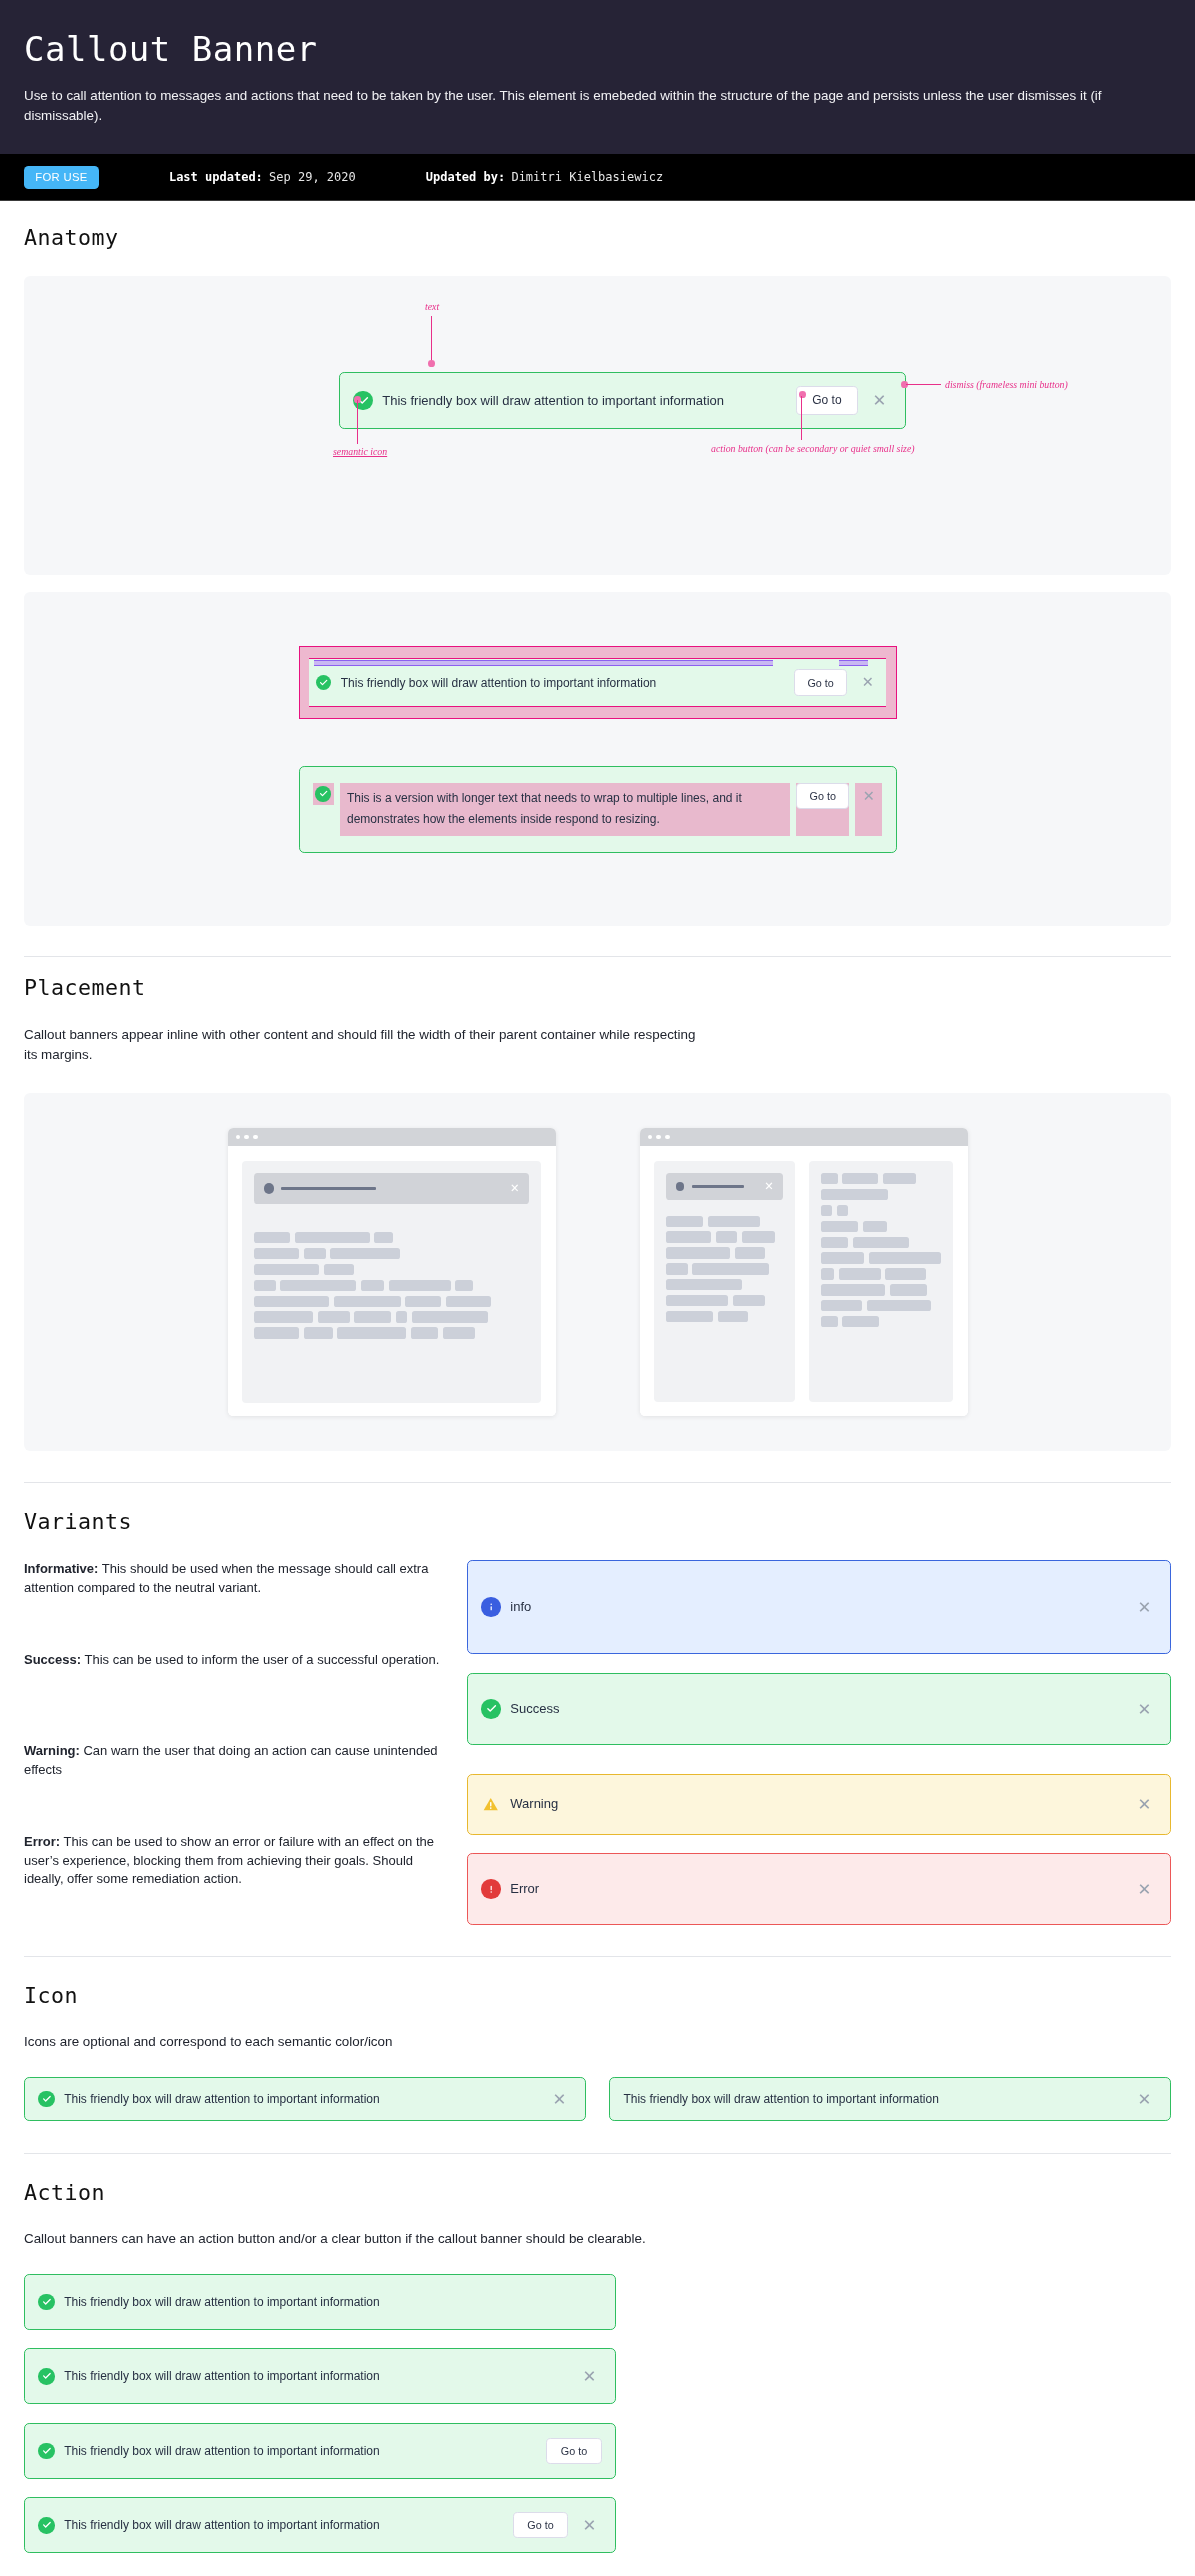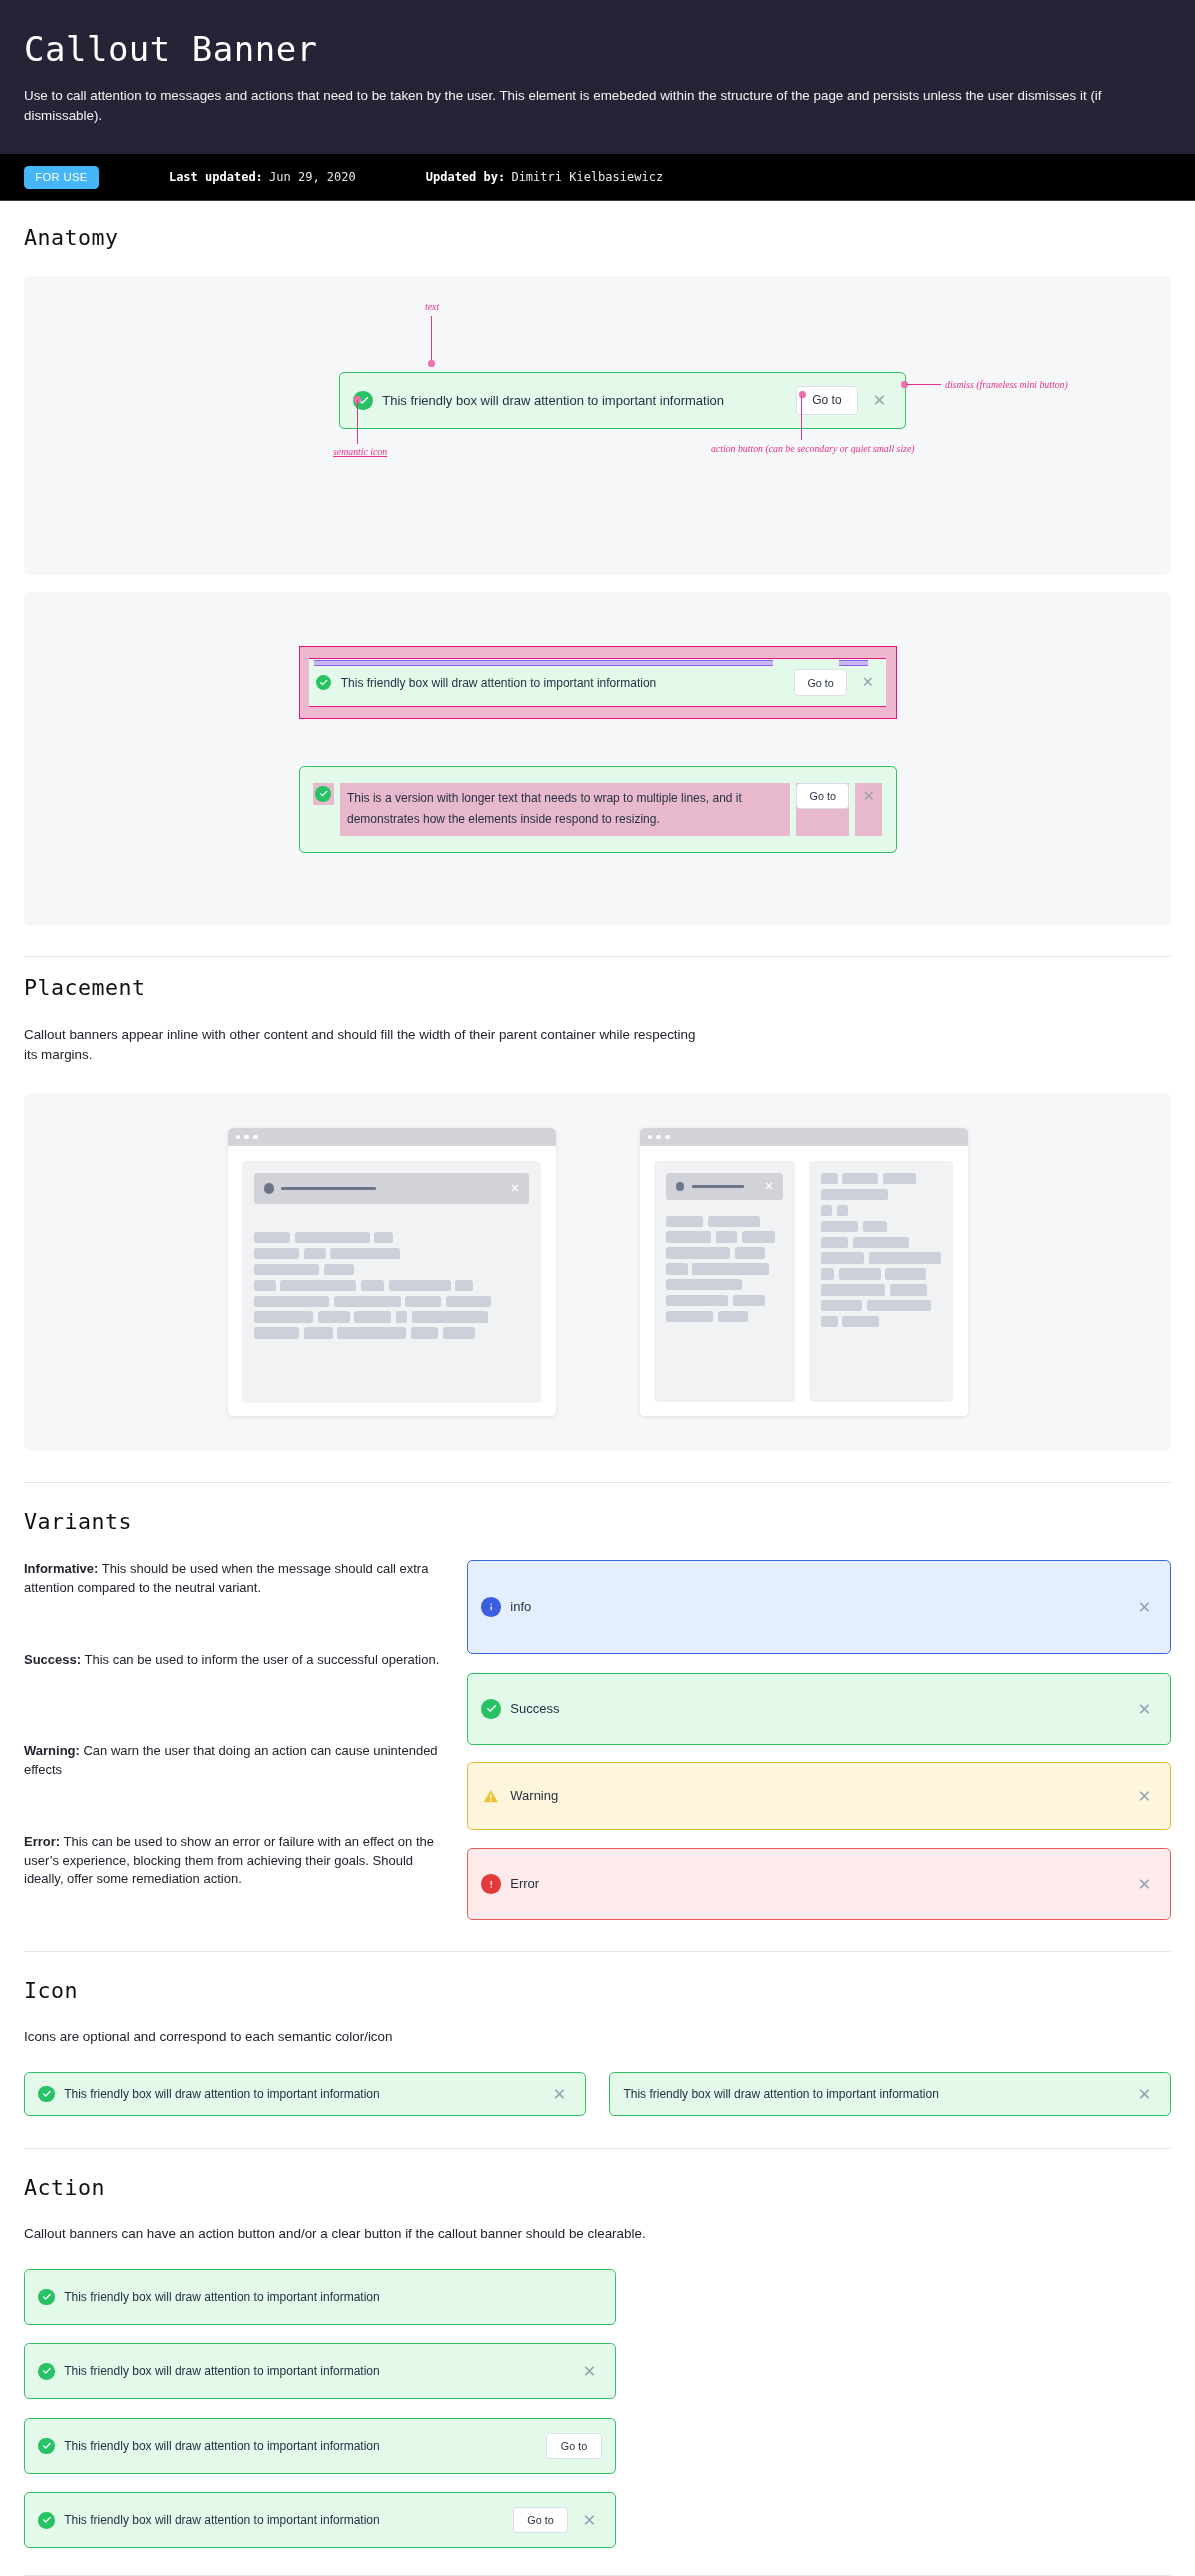--- a/index.html
+++ b/index.html
@@ -263,21 +263,21 @@
 
   <header class="hero" data-interactable="false">
     <h1 class="hero-title" data-interactable="false">Callout Banner</h1>
     <p class="hero-desc" data-interactable="false">Use to call attention to messages and actions that need to be taken by the user. This element is emebeded within the structure of the page and persists unless the user dismisses it (if dismissable).</p>
   </header>
 
   <div class="metabar" data-interactable="false">
     <span class="badge-foruse" data-interactable="false">FOR USE</span>
     <span class="meta-group" data-interactable="false">
       <span class="meta-label" data-interactable="false">Last updated:</span>
-      <span class="meta-value" data-interactable="false">Jun 29, 2020</span>
+      <span class="meta-value" data-interactable="false">Sep 29, 2020</span>
     </span>
     <span class="meta-group" data-interactable="false">
       <span class="meta-label" data-interactable="false">Updated by:</span>
       <span class="meta-value" data-interactable="false">Dimitri Kielbasiewicz</span>
     </span>
   </div>
 
   <section class="section" style="padding-top:24px;" data-interactable="false">
     <h2 class="section-title" data-interactable="false">Anatomy</h2>
 
@@ -548,21 +548,21 @@
         <div class="callout success" style="height:72px;margin-top:18.5px;" data-interactable="false">
           <span class="sem-icon success" data-interactable="false">
             <svg width="11.3" height="11.3" viewBox="0 0 24 24">
                 <path d="M20 6L9 17l-5-5" fill="none" stroke="#fff" stroke-width="3" stroke-linecap="round" stroke-linejoin="round"></path>
               </svg>
           </span>
           <span class="callout-text" data-interactable="false">Success</span>
           <button class="btn-close" data-interactable="true">✕</button>
         </div>
 
-        <div class="callout warning" style="height:68px;margin-top:17px;" data-interactable="false">
+        <div class="callout warning" style="height:61px;margin-top:29px;" data-interactable="false">
           <span class="sem-icon warning" data-interactable="false">
             <svg width="15.5" height="14.4" viewBox="0 0 24 22">
                 <path d="M12 1.5L23 20.5H1L12 1.5Z" fill="#f2c12e"></path>
                 <rect x="10.9" y="7.5" width="2.2" height="7" rx="1.1" fill="#fff"></rect>
                 <circle cx="12" cy="17" r="1.3" fill="#fff"></circle>
               </svg>
           </span>
           <span class="callout-text" data-interactable="false">Warning</span>
           <button class="btn-close" data-interactable="true">✕</button>
         </div>

